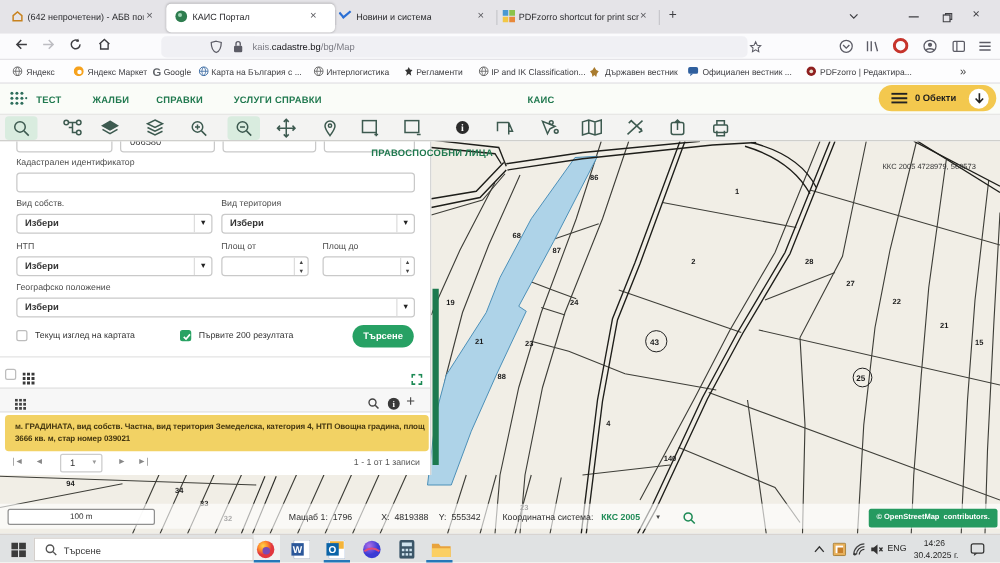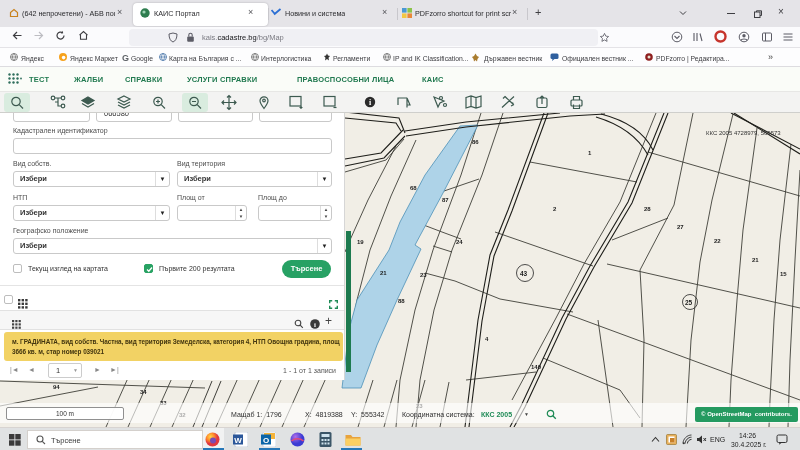--- a/index.html
+++ b/index.html
@@ -467,22 +467,35 @@
           <circle cx="5.5" cy="9.5" r="1.2"></circle>
           <circle cx="9.5" cy="9.5" r="1.2"></circle>
         </g>
       </svg>
     </span>
   <span class="nav" style="left:29px;">ТЕСТ</span>
   <span class="nav" style="left:74px;">ЖАЛБИ</span>
   <span class="nav" style="left:125px;">СПРАВКИ</span>
   <span class="nav" style="left:187px;">УСЛУГИ</span>
   <span class="nav" style="left:220px;">СПРАВКИ</span>
-  <span class="nav" style="left:297px;">ПРАВОСПОСОБНИ ЛИЦА</span>
+  <span class="nav" style="left:297px;margin-top:43px;">ПРАВОСПОСОБНИ ЛИЦА</span>
   <span class="nav" style="left:422px;">КАИС</span>
+  <div class="abs" style="left:703px; top:1px; width:94px; height:21px; background:#f3c84e; border-radius:11px;">
+    <span class="abs" style="left:10px; top:6px;">
+        <svg width="13" height="9">
+          <path d="M0,1 L13,1 M0,4.5 L13,4.5 M0,8 L13,8" stroke="#222" stroke-width="1.6"></path>
+        </svg>
+      </span>
+    <span class="abs" style="left:29px; top:6px; font-size:7.5px; font-weight:bold; color:#1d1d1d; white-space:nowrap;">0 Обекти</span>
+    <span class="abs" style="left:72px; top:2.5px; width:16px; height:16px; background:#fff; border-radius:50%;">
+        <svg width="9" height="9" viewBox="0 0 9 9" style="margin:3.5px">
+          <path d="M4.5,0.5 L4.5,7.5 M1.5,4.8 L4.5,8 L7.5,4.8" stroke="#222" stroke-width="1.3" fill="none"></path>
+        </svg>
+      </span>
+  </div>
 </div>
 <div id="toolbar" class="abs">
   <span class="tsel" style="left:4px;"></span>
   <span class="tsel" style="left:182px;"></span>
   <svg class="abs" style="left:0; top:0;" width="600" height="21" viewBox="0 0 600 21">
     <g stroke="#3d5a50" stroke-width="1.2" fill="none">
 
       <circle cx="16" cy="9.5" r="4.2"></circle>
         <path d="M19.2,12.7 L23,16.5"></path>
 

